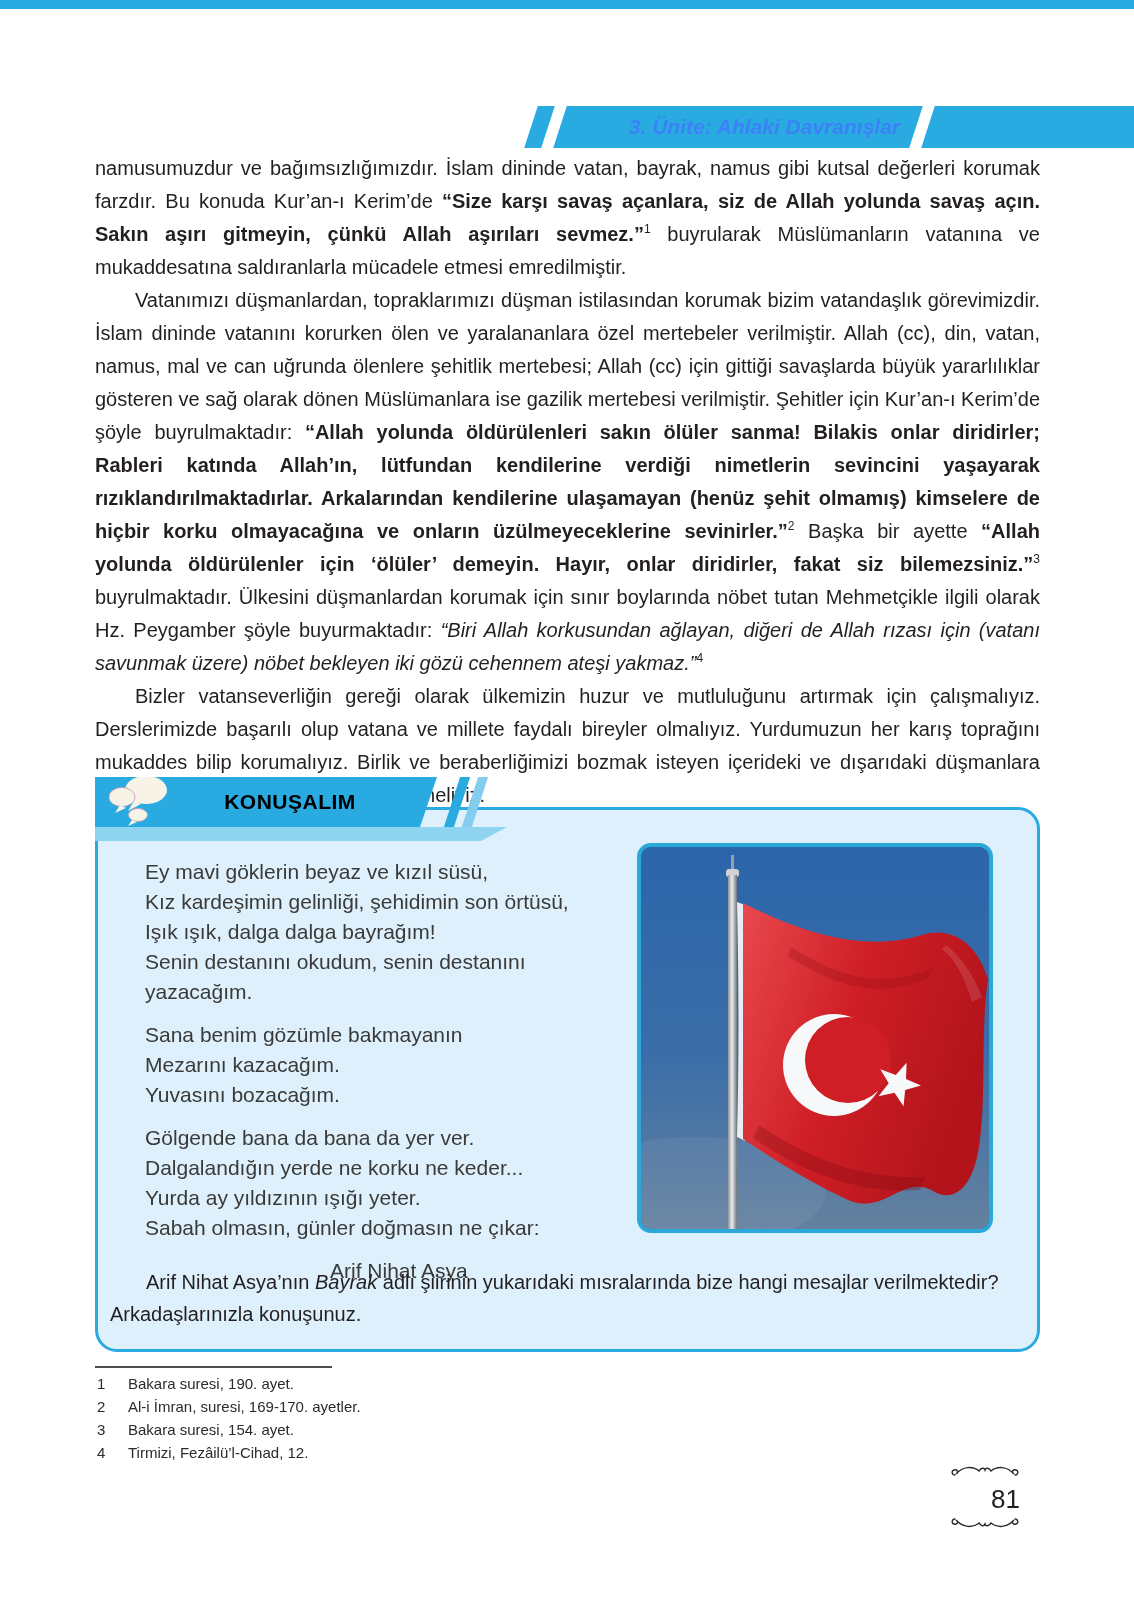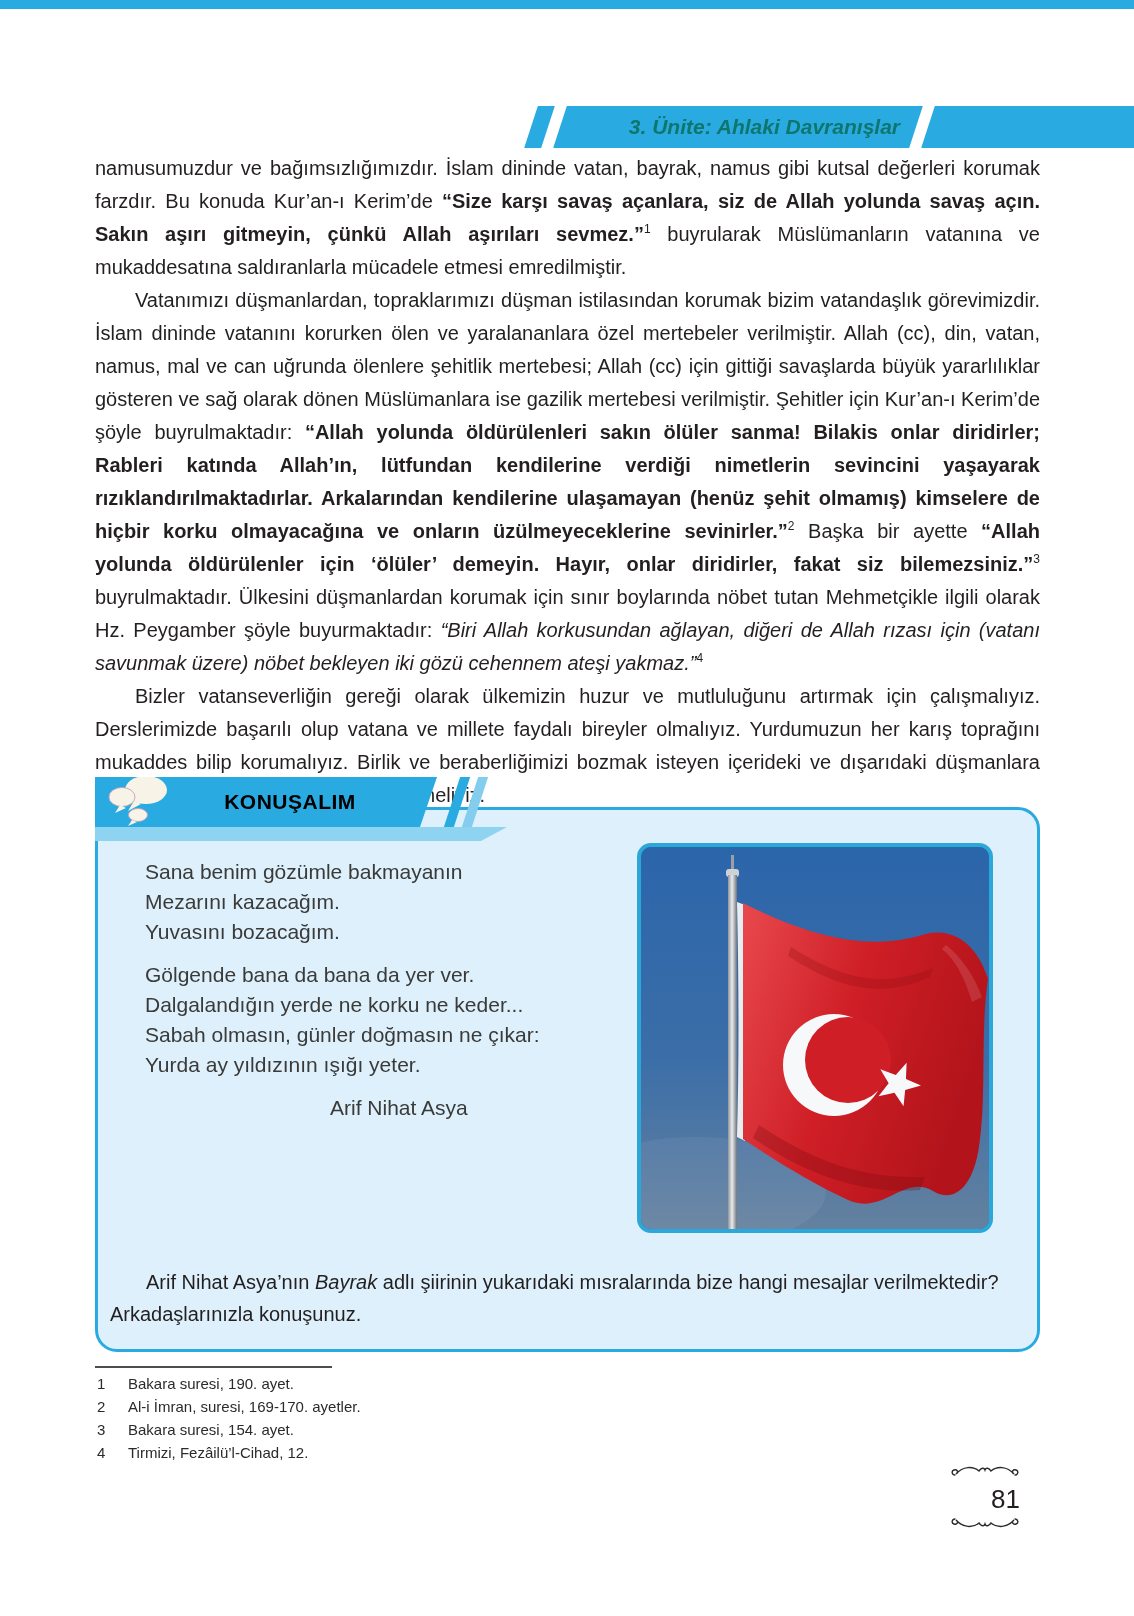--- a/index.html
+++ b/index.html
@@ -12,21 +12,21 @@
   .topbar{position:absolute;left:0;top:0;width:1134px;height:9px;background:#29abe2;}
 
   
   .unit-banner{position:absolute;left:0;top:106px;width:1134px;height:42px;}
   .ub-piece{position:absolute;top:0;height:42px;background:#29abe2;transform:skewX(-18deg);}
   .ub-a{left:531px;width:17px;}
   .ub-b{left:560px;width:356px;}
   .ub-c{left:928px;width:214px;}
   .ub-title{
     position:absolute;top:0;left:560px;width:340px;height:42px;line-height:42px;
-    text-align:right;padding-right:6px;color:#0f766e;font-weight:700;font-style:italic;font-size:21px;
+    text-align:right;padding-right:6px;color:#3b82f6;font-weight:700;font-style:italic;font-size:21px;
     white-space:nowrap;
   }
 
   
   .article{position:absolute;left:95px;top:152px;width:945px;font-size:20px;line-height:33px;text-align:justify;}
   .article p{margin:0;}
   .article p.indent{text-indent:40px;}
   .b{font-weight:700;}
   .i{font-style:italic;}
   sup{font-size:12px;line-height:0;}
@@ -108,29 +108,35 @@
       <path d="M25,47 L21,53 L30,49 Z" fill="#f7f3e7"></path>
     </svg>
   </span>
   <span class="k-title">KONUŞALIM</span>
 </div>
 <div class="chev chev1"></div>
 <div class="chev chev2"></div>
 
 <div class="poem">
   <div class="stanza">
+    <div>Ey mavi göklerin beyaz ve kızıl süsü,</div>
+    <div>Kız kardeşimin gelinliği, şehidimin son örtüsü,</div>
+    <div>Işık ışık, dalga dalga bayrağım!</div>
+    <div>Senin destanını okudum, senin destanını yazacağım.</div>
+  </div>
+  <div class="stanza">
     <div>Sana benim gözümle bakmayanın</div>
     <div>Mezarını kazacağım.</div>
     <div>Yuvasını bozacağım.</div>
   </div>
   <div class="stanza">
     <div>Gölgende bana da bana da yer ver.</div>
     <div>Dalgalandığın yerde ne korku ne keder...</div>
+    <div>Yurda ay yıldızının ışığı yeter.</div>
     <div>Sabah olmasın, günler doğmasın ne çıkar:</div>
-    <div>Yurda ay yıldızının ışığı yeter.</div>
   </div>
   <div class="attribution">Arif Nihat Asya</div>
 </div>
 
 <div class="flag-frame">
   <svg width="348" height="382" viewBox="0 0 348 382">
     <defs>
       <linearGradient id="skyg" x1="0" y1="0" x2="0" y2="1">
         <stop offset="0" stop-color="#2b65aa"></stop>
         <stop offset="0.55" stop-color="#3b6ea8"></stop>

